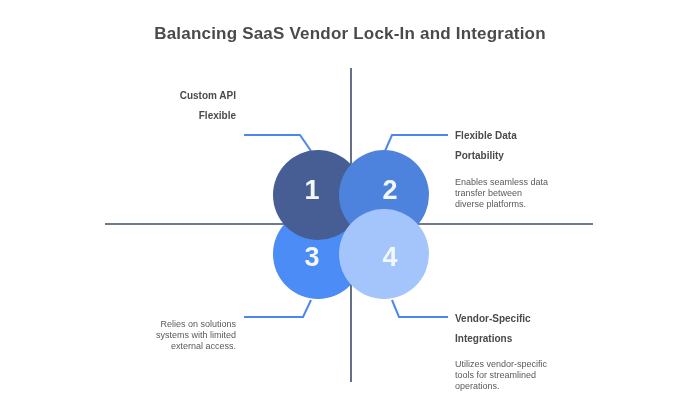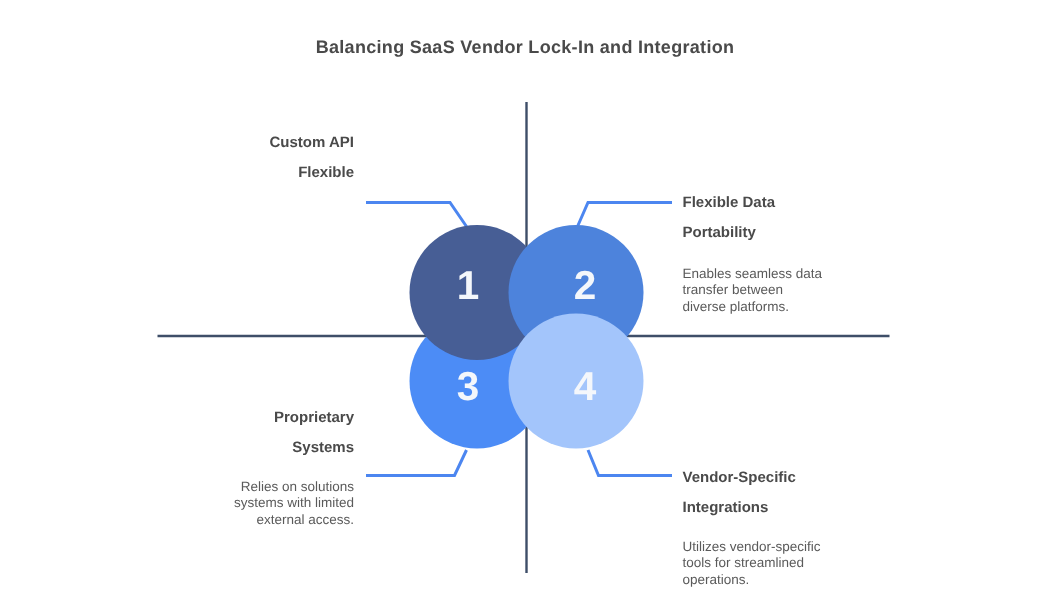--- a/index.html
+++ b/index.html
@@ -2,21 +2,21 @@
 <html><head>
 <meta charset="utf-8">
 <style>
   html,body{margin:0;padding:0;background:#ffffff;}
   .canvas{
     position:relative;width:700px;height:400px;background:#ffffff;overflow:hidden;
     font-family:"Liberation Sans","DejaVu Sans",sans-serif;
   }
   .title{
     position:absolute;left:0;top:24px;width:700px;text-align:center;
-    font-size:12px;font-weight:700;color:#4A4A4A;letter-spacing:.2px;margin:0;
+    font-size:17px;font-weight:700;color:#4A4A4A;letter-spacing:.2px;margin:0;
   }
   svg.lines{position:absolute;left:0;top:0;}
   .circle{
     position:absolute;width:90px;height:90px;border-radius:50%;
   }
   .c1{left:273px;top:150px;}
   .c2{left:339px;top:150px;}
   .c3{left:273px;top:209px;}
   .c4{left:339px;top:209px;}
   .num{
@@ -74,24 +74,20 @@
   <div class="heading align-l h-tr" style="color: rgb(74, 74, 74);">
     <div>Flexible Data</div>
     <div>Portability</div>
   </div>
   <div class="body-text align-l b-tr" style="color: rgb(90, 90, 90);">
     <div>Enables seamless data</div>
     <div>transfer between</div>
     <div>diverse platforms.</div>
   </div>
 
-  <div class="heading align-r h-bl" style="color: rgb(74, 74, 74);">
-    <div>Proprietary</div>
-    <div>Systems</div>
-  </div>
   <div class="body-text align-r b-bl" style="color: rgb(90, 90, 90);">
     <div>Relies on solutions</div>
     <div>systems with limited</div>
     <div>external access.</div>
   </div>
 
   <div class="heading align-l h-br" style="color: rgb(74, 74, 74);">
     <div>Vendor-Specific</div>
     <div>Integrations</div>
   </div>

